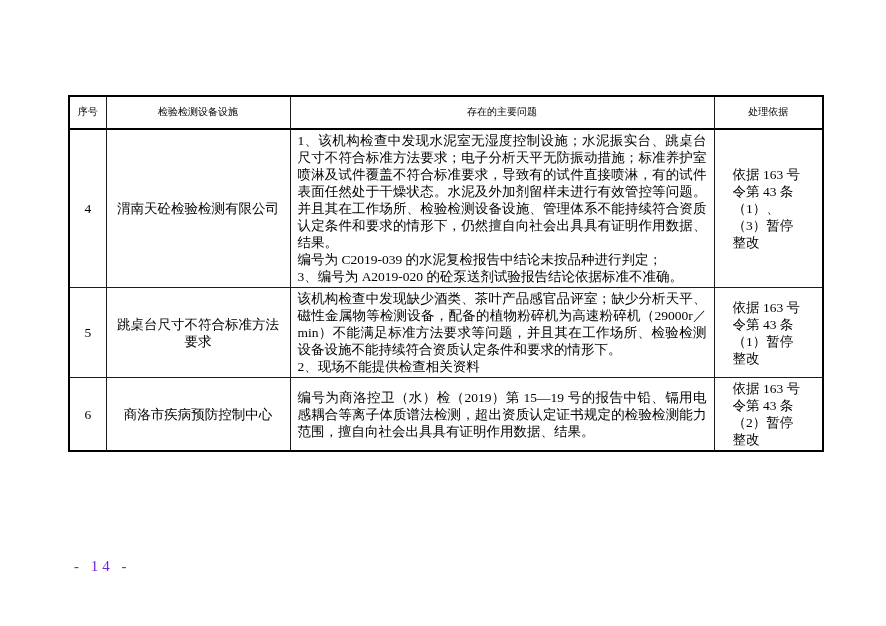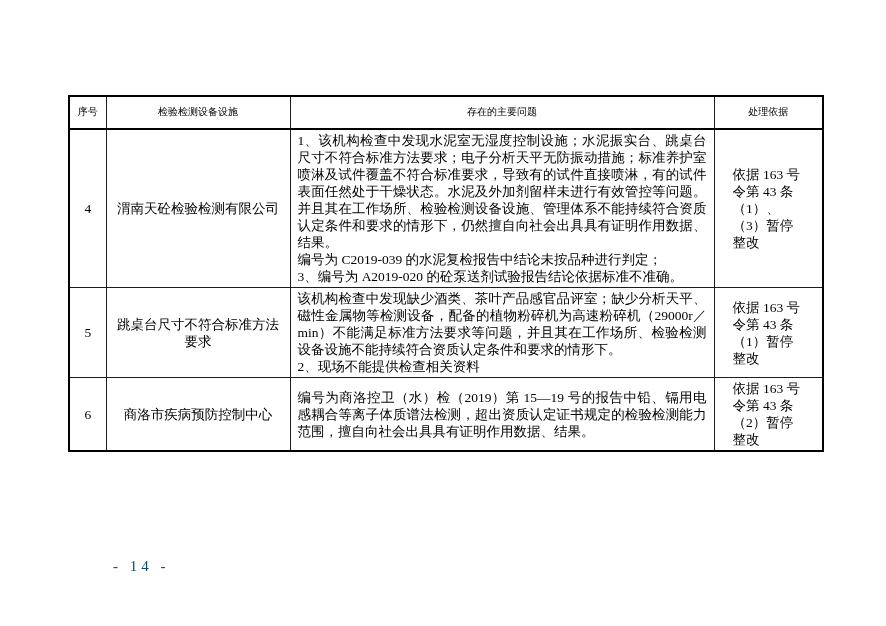--- a/index.html
+++ b/index.html
@@ -60,22 +60,21 @@
   }
   tr.row-1 { height: 104px; }
   tr.row-2 { height: 126px; }
   tr.row-3 { height: 85px; }
   tr.row-4 { height: 70px; }
   .page-number {
     position: absolute;
     left: 74px; top: 558px;
     font-size: 15px;
     letter-spacing: 4px;
-    color: #0c4a6e;
-    margin-left: 39px;
+    color: #6d28d9;
   }
 </style>
 </head>
 <body>
 
 <div class="page">
 
   <table class="doc-table">
     <colgroup>
       <col style="width:37px">

